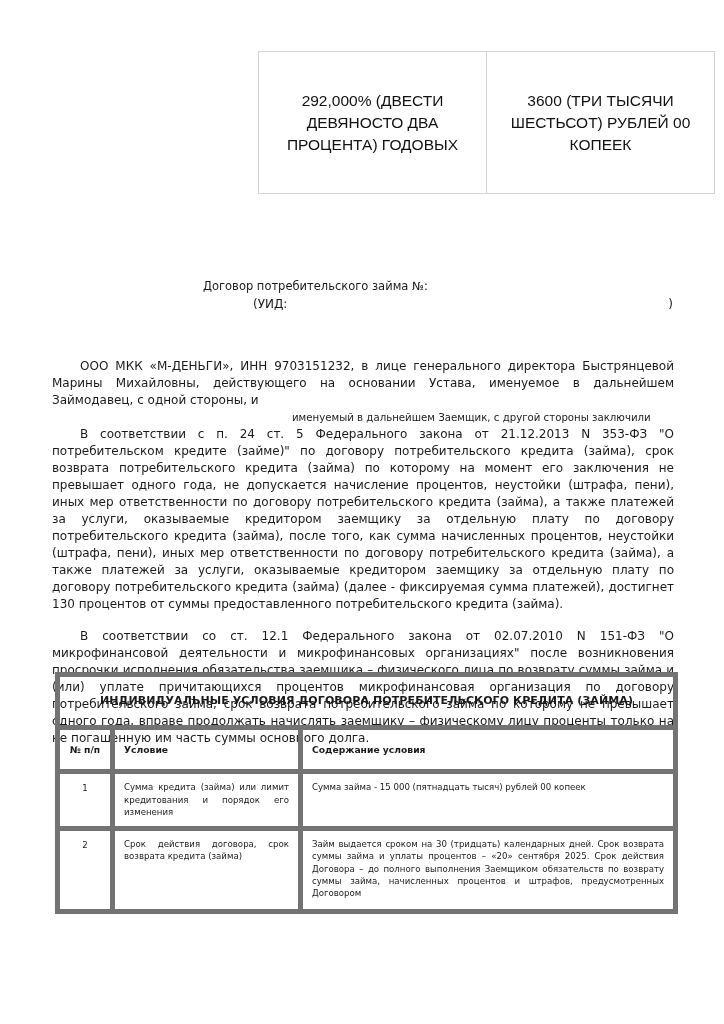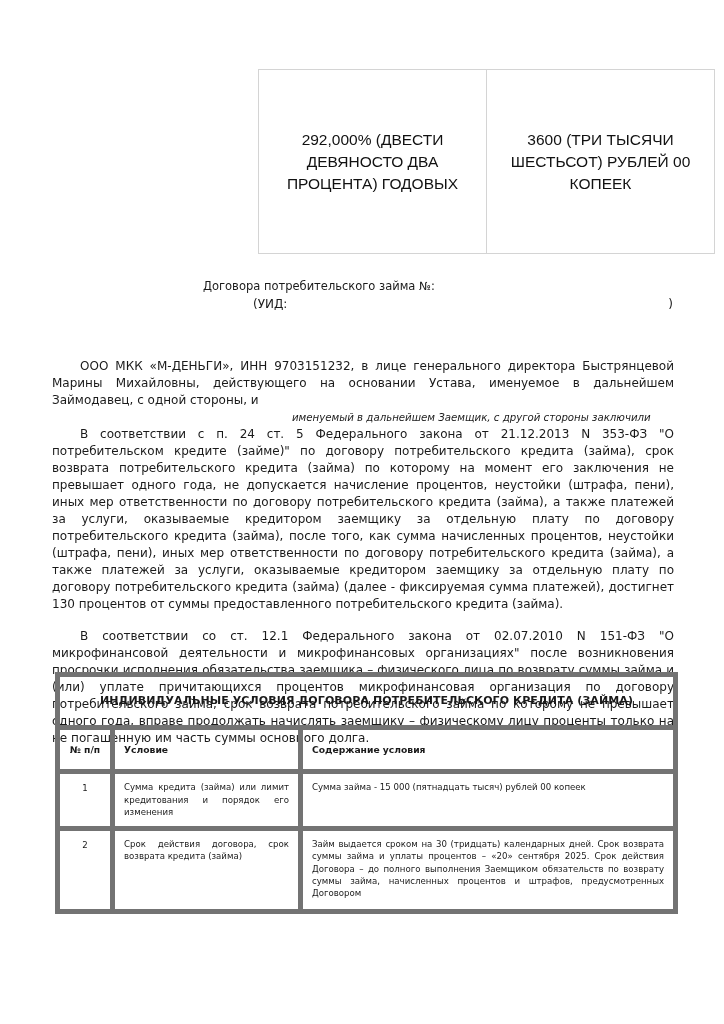--- a/index.html
+++ b/index.html
@@ -21,23 +21,23 @@
     position: relative;
     width: 724px;
     height: 1024px;
     box-sizing: border-box;
   }
 
   
   .rate-table {
     position: absolute;
     left: 258px;
-    top: 69px;
+    top: 51px;
     width: 414px;
-    height: 185px;
+    height: 143px;
     border-collapse: collapse;
     table-layout: fixed;
   }
   .rate-table td {
     border: 1px solid #d4d4d4;
     vertical-align: middle;
     text-align: center;
     padding: 6px 10px;
     font-size: 15.5px;
     line-height: 1.42;
@@ -102,21 +102,20 @@
   .para.no-indent { text-indent: 0; }
   .para + .para { margin-top: 15px; }
 
   .borrower-line {
     text-align: justify;
     font-size: 10.2px;
     line-height: 1.42;
     color: #1a1a1a;
     margin: 0;
     text-indent: 240px;
-    font-style: italic;
   }
 
   .para-gap { height: 2px; }
 
   
   .cond-table {
     position: absolute;
     left: 55px;
     top: 672px;
     width: 618px;
@@ -169,21 +168,21 @@
 
   <table class="rate-table">
     <tbody>
       <tr>
         <td class="cell-rate">292,000% (ДВЕСТИ ДЕВЯНОСТО ДВА ПРОЦЕНТА) ГОДОВЫХ</td>
         <td class="cell-amount">3600 (ТРИ ТЫСЯЧИ ШЕСТЬСОТ) РУБЛЕЙ 00 КОПЕЕК</td>
       </tr>
     </tbody>
   </table>
 
-  <div class="doc-title">Договора потребительского займа №:</div>
+  <div class="doc-title">Договор потребительского займа №:</div>
 
   <div class="doc-uid-row">
     <span class="uid-open">(УИД:</span>
     <span class="uid-close">)</span>
   </div>
 
 
   <div class="body-block">
     <p class="para">ООО МКК «М-ДЕНЬГИ», ИНН 9703151232, в лице генерального директора Быстрянцевой Марины Михайловны, действующего на основании Устава, именуемое в дальнейшем Займодавец, с одной стороны, и</p>
     <div class="para-gap"></div>

